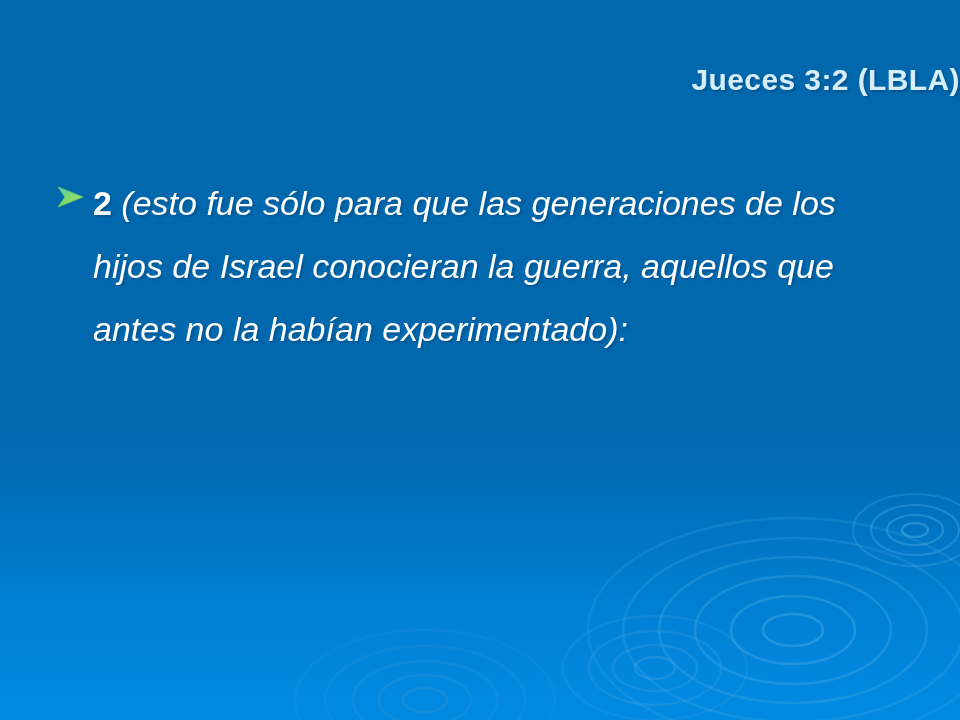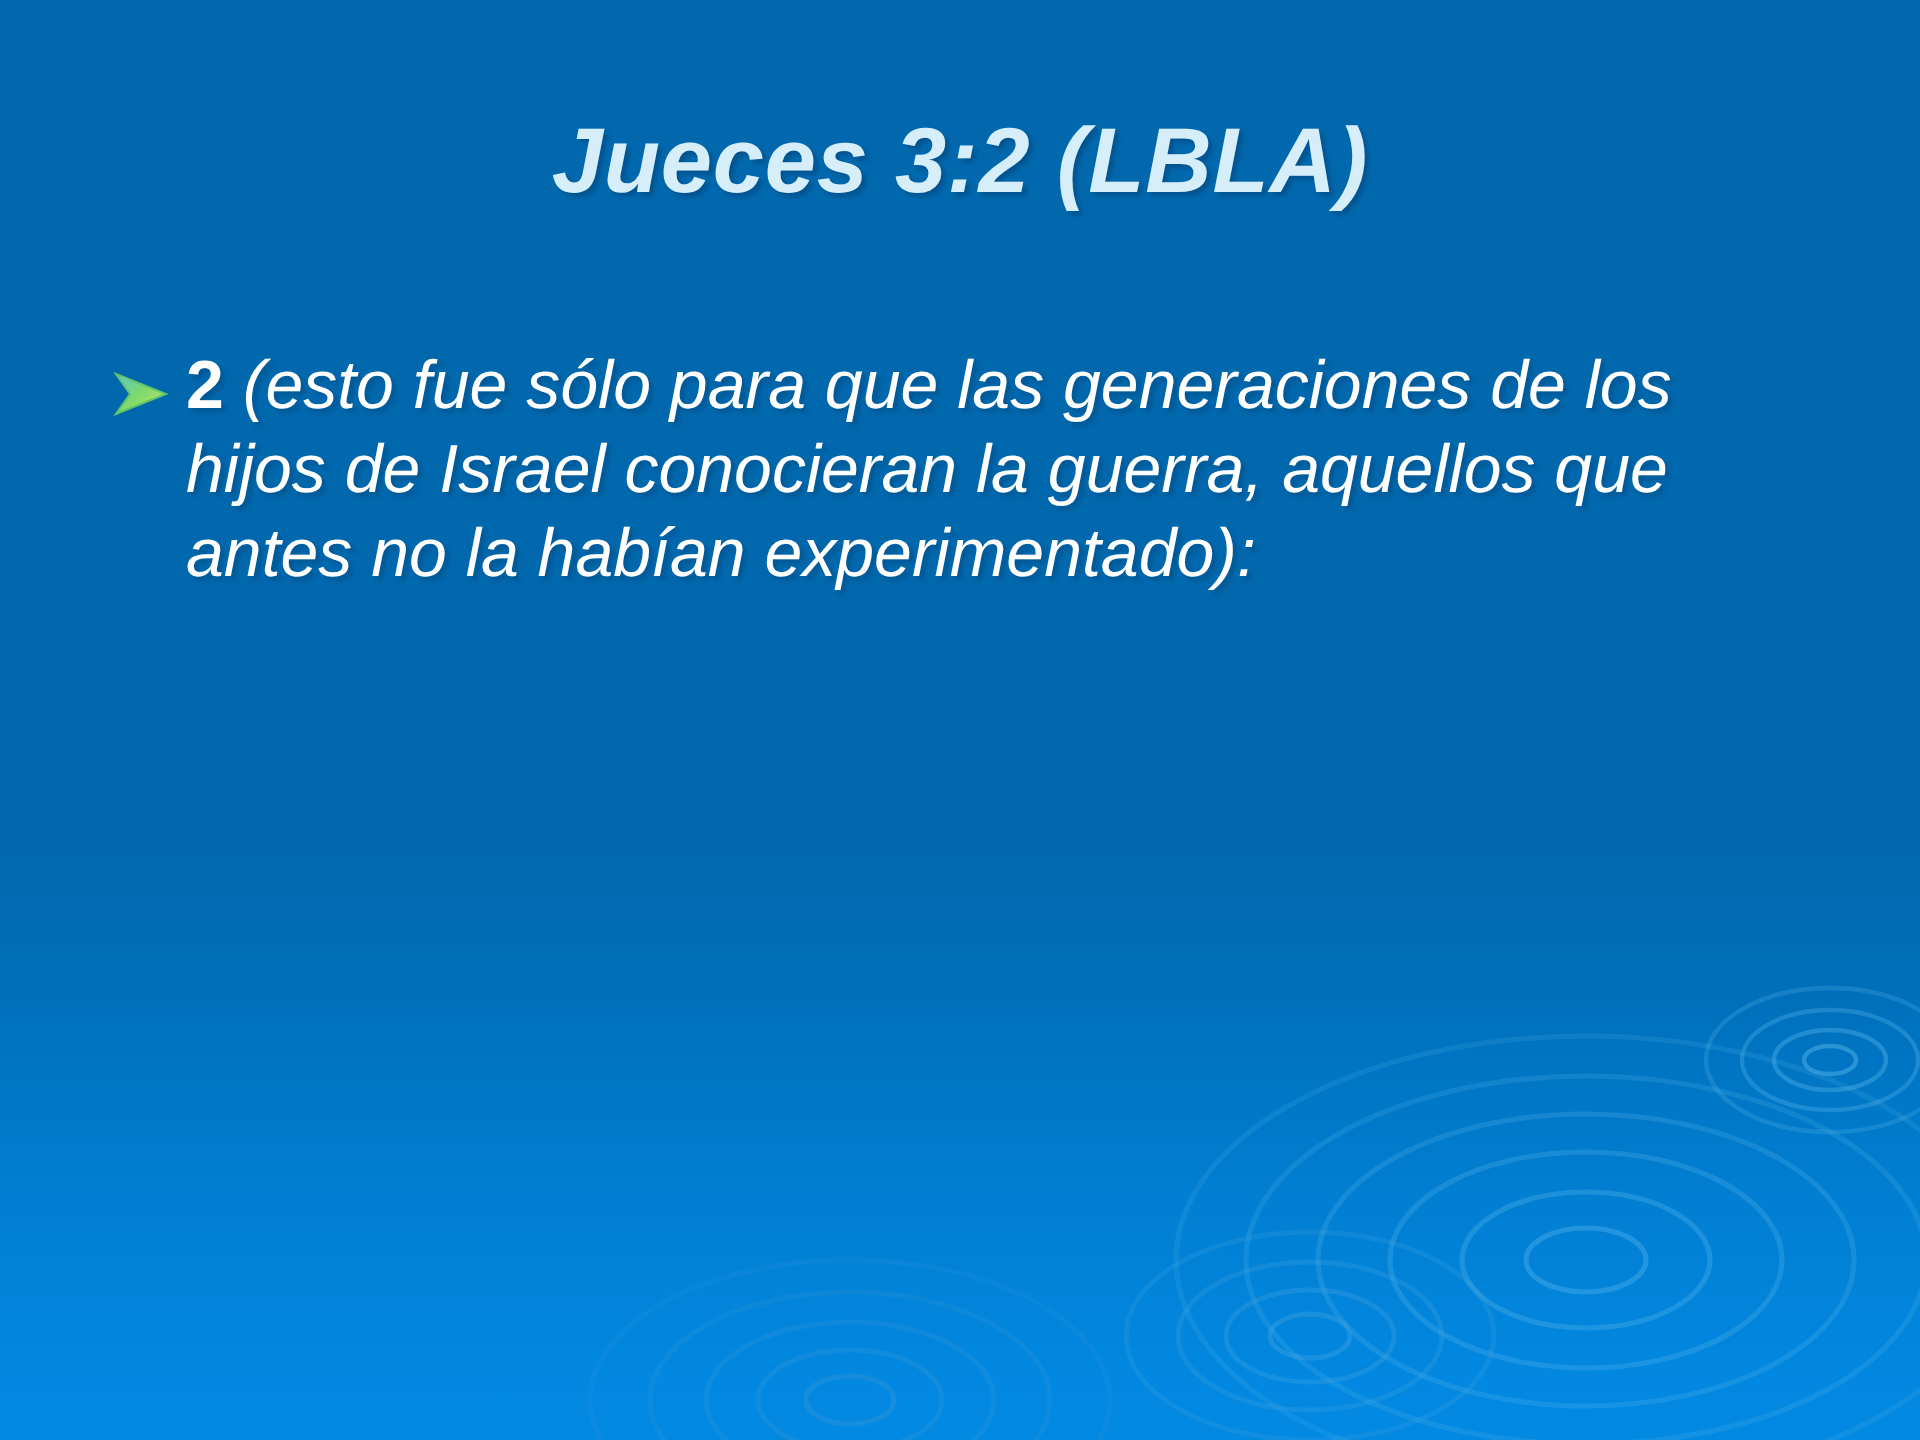--- a/index.html
+++ b/index.html
@@ -37,25 +37,24 @@
     display: block;
     width: 960px;
     height: 720px;
   }
   
   .title {
     position: absolute;
     left: 0;
     right: 0;
     top: 52px;
-    text-align: center;
-    font-size: 46px;
+    text-align: right;
+    font-size: 30px;
     line-height: 56px;
     font-weight: bold;
-    font-style: italic;
     color: #d6eefa;
     letter-spacing: 0.4px;
     text-shadow: 2px 2px 2px rgba(0, 40, 80, 0.30);
     white-space: nowrap;
   }
   
   .body-block {
     position: absolute;
     left: 52px;
     top: 172px;
@@ -74,21 +73,21 @@
     height: 22px;
   }
   .bullet-marker svg {
     display: block;
     width: 30px;
     height: 22px;
   }
   .bullet-text {
     display: block;
     font-size: 34px;
-    line-height: 42px;
+    line-height: 63px;
     font-style: italic;
     color: #ffffff;
     text-shadow: 2px 2px 2px rgba(0, 40, 80, 0.25);
     max-width: 820px;
   }
   .verse-num {
     font-weight: bold;
     font-style: normal;
   }
 </style>

